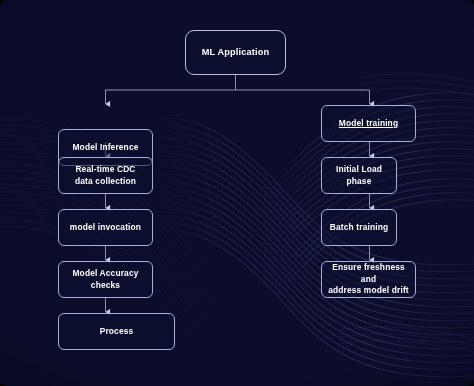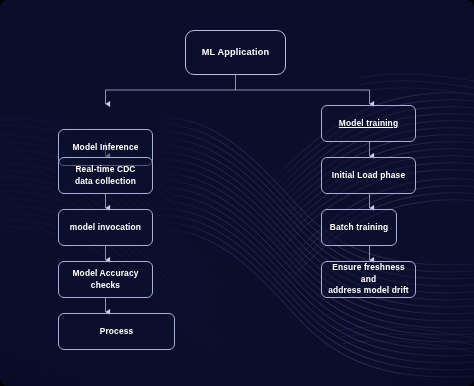--- a/index.html
+++ b/index.html
@@ -205,21 +205,21 @@
   <div class="node" style="left:58px; top:209px; width:95px; height:37px;">
     <span class="node-label">model invocation</span>
   </div>
   <div class="node" style="left:58px; top:313px; width:117px; height:37px;">
     <span class="node-label">Process</span>
   </div>
 
   <div class="node" style="left:321px; top:105px; width:95px; height:37px;text-decoration:underline;">
     <span class="node-label">Model training</span>
   </div>
-  <div class="node" style="left:321px; top:157px; width:95px; height:37px;">
+  <div class="node" style="left:321px; top:157px; width:76px; height:37px;">
     <span class="node-label">Initial Load phase</span>
   </div>
   <div class="node" style="left:321px; top:209px; width:76px; height:37px;">
     <span class="node-label">Batch training</span>
   </div>
   <div class="node" style="left:321px; top:261px; width:95px; height:37px;">
     <span class="node-label">Ensure freshness and
 address model drift</span>
   </div>
 

